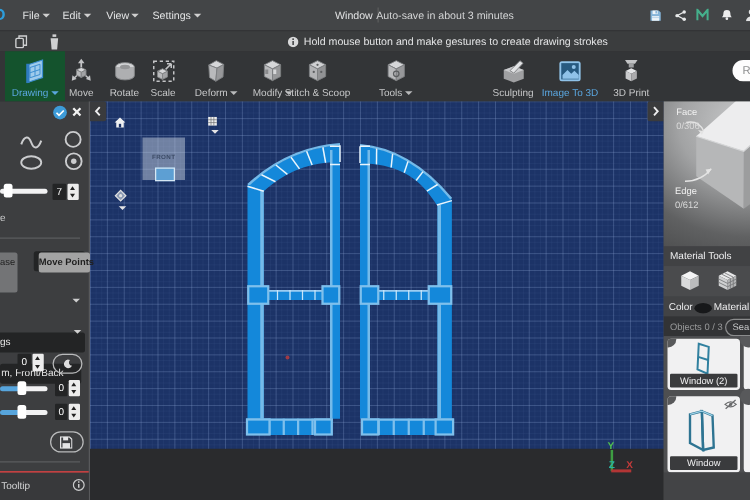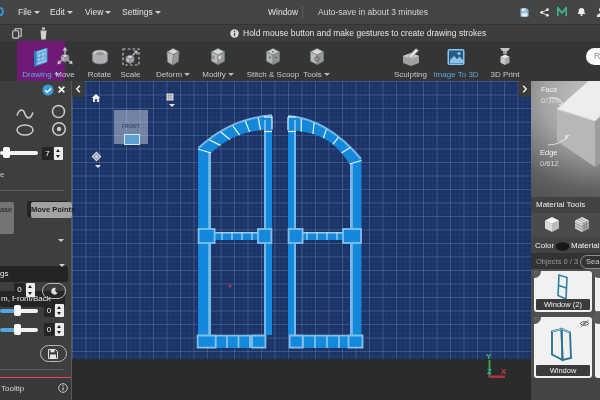--- a/index.html
+++ b/index.html
@@ -48,21 +48,21 @@
 </head>
 <body>
 <div id="menubar" class="abs">
   <span class="abs" style="left:-5px;top:4px;font-size:13px;font-weight:bold;color:#2d9ddb;font-family:'Liberation Sans',sans-serif">D</span>
   <span class="menu-item" style="left:18px">File<span class="caret"></span></span>
   <span class="menu-item" style="left:50px">Edit<span class="caret"></span></span>
   <span class="menu-item" style="left:85px">View<span class="caret"></span></span>
   <span class="menu-item" style="left:122px">Settings<span class="caret"></span></span>
   <span class="menu-item" style="left:268px">Window</span>
   <span class="abs" style="left:302px;top:6px;width:1px;height:12px;background:#5c5d5e"></span>
-  <span class="menu-item" style="left:318px;color:#d3d4d5">Auto-save in about 3 minutes</span>
+  <span class="menu-item" style="left:301px;color:#d3d4d5">Auto-save in about 3 minutes</span>
 
   <svg class="abs" style="left:520px;top:8px" width="9" height="9" viewBox="0 0 11 11">
     <path d="M0.5 0.5 h8 l2 2 v8 h-10 z" fill="#85b4d8"></path>
     <rect x="2.5" y="0.5" width="5" height="3.5" fill="#eef4f8"></rect>
     <rect x="5.3" y="1" width="1.5" height="2.4" fill="#85b4d8"></rect>
     <rect x="2" y="6" width="7" height="4.5" fill="#eef4f8"></rect>
     <rect x="2" y="7" width="7" height="0.9" fill="#85b4d8" opacity="0.5"></rect>
   </svg>
 
   <svg class="abs" style="left:540px;top:8px" width="9" height="9" viewBox="0 0 11 11">
@@ -102,21 +102,21 @@
 
   <svg class="abs" style="left:230px;top:4px" width="9" height="9" viewBox="0 0 9 9">
     <circle cx="4.5" cy="4.5" r="4.2" fill="#d8d9da"></circle>
     <rect x="3.9" y="3.8" width="1.2" height="3.2" fill="#3b3d3e"></rect>
     <rect x="3.9" y="1.7" width="1.2" height="1.3" fill="#3b3d3e"></rect>
   </svg>
   <span class="abs" style="left:243px;top:0;height:17px;line-height:17px;font-size:8.5px;color:#e4e5e6">Hold mouse button and make gestures to create drawing strokes</span>
 </div>
 <div id="toolbar" class="abs">
 
-  <div class="titem" style="left:17px;width:48px;background:#701a75">
+  <div class="titem" style="left:4px;width:48px;background:#14532d">
     <svg class="ticon" width="20" height="22" viewBox="0 0 20 22">
       <polygon points="4,6 16,2 16,16 4,20" fill="#9fcbeb" stroke="#3d8fd1" stroke-width="1"></polygon>
       <polygon points="6,8 14,5.4 14,13.6 6,16.2" fill="none" stroke="#3d8fd1" stroke-width="0.8"></polygon>
       <path d="M10 6.7 v8 M6 12.2 l8-2.6" stroke="#3d8fd1" stroke-width="0.8"></path>
       <rect x="3" y="5" width="2.6" height="15.4" fill="#2f7cc0"></rect>
     </svg>
     <span class="tlabel blue">Drawing<span class="caret" style="border-top-color:#5ba7e0"></span></span>
   </div>
 
   <div class="titem" style="left:47px;width:36px">
@@ -177,21 +177,21 @@
         <polygon points="11,2.5 17.5,5.8 11,9.1 4.5,5.8" fill="#d6d7d9"></polygon>
         <polygon points="4.5,5.8 11,9.1 11,18.5 4.5,15.2" fill="#b9babc"></polygon>
         <polygon points="17.5,5.8 11,9.1 11,18.5 17.5,15.2" fill="#97989a"></polygon>
       </g>
       <rect x="11.6" y="9.6" width="2.4" height="3.6" fill="#d6d7d9"></rect>
       <rect x="5.2" y="9.6" width="2.4" height="3.6" fill="#8a8b8d"></rect>
     </svg>
     <span class="tlabel">Modify<span class="caret" style="border-top-color:#b9babb"></span></span>
   </div>
 
-  <div class="titem" style="left:238px;width:70px">
+  <div class="titem" style="left:219px;width:70px">
     <svg class="ticon" width="22" height="22" viewBox="0 0 22 22">
       <g stroke="#7d7f81" stroke-width="0.7">
         <polygon points="11,2.5 17.5,5.8 11,9.1 4.5,5.8" fill="#cfd0d2"></polygon>
         <polygon points="4.5,5.8 11,9.1 11,18.5 4.5,15.2" fill="#b2b3b5"></polygon>
         <polygon points="17.5,5.8 11,9.1 11,18.5 17.5,15.2" fill="#919294"></polygon>
       </g>
       <g fill="#5c5e60">
         <circle cx="8" cy="11.5" r="0.9"></circle>
           <circle cx="14" cy="11.5" r="0.9"></circle>
         <circle cx="11" cy="5.8" r="0.9"></circle>

